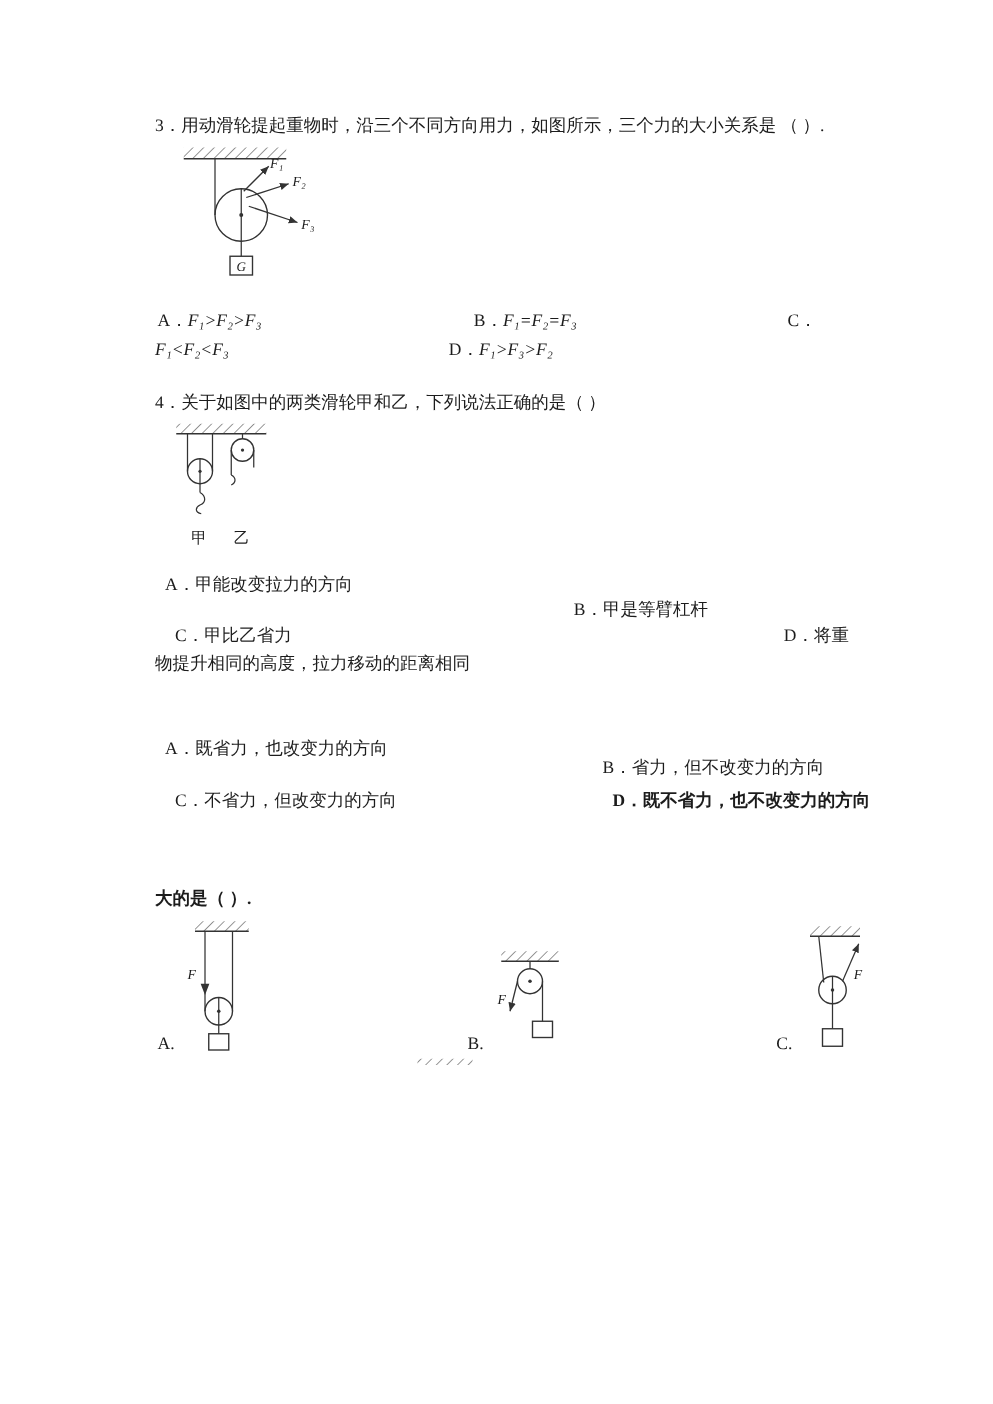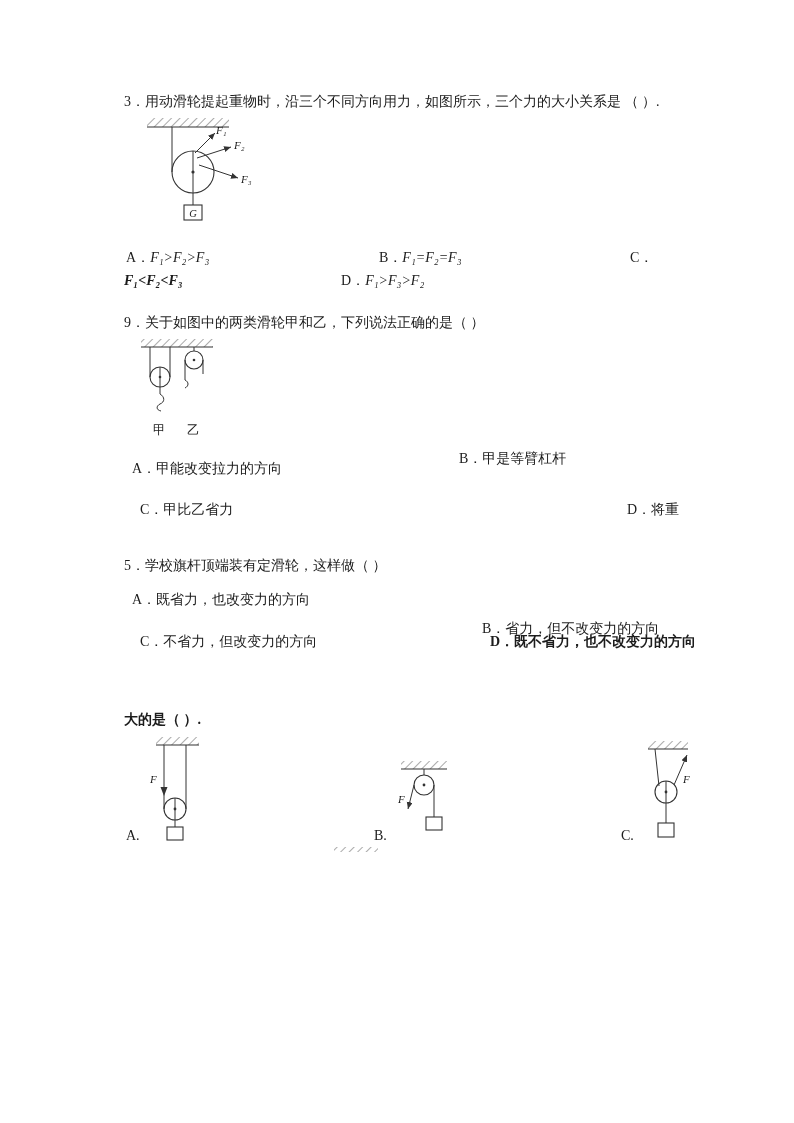--- a/index.html
+++ b/index.html
@@ -50,28 +50,28 @@
 
   <div class="t" style="left:112px; top:249px;">
     <span>A．</span><span class="expr">F₁&gt;F₂&gt;F₃</span>
   </div>
   <div class="t" style="left:365px; top:249px;">
     <span>B．</span><span class="expr">F₁=F₂=F₃</span>
   </div>
   <div class="t" style="left:616px; top:249px;">
     <span>C．</span>
   </div>
-  <div class="t" style="left:110px; top:272px;font-weight:bold;">
+  <div class="t" style="left:110px; top:272px;">
     <span class="expr">F₁&lt;F₂&lt;F₃</span>
   </div>
-  <div class="t" style="left:327px; top:272px;">
+  <div class="t" style="left:345px; top:272px;">
     <span>D．</span><span class="expr">F₁&gt;F₃&gt;F₂</span>
   </div>
 
-  <div class="t" style="left:110px; top:314px;">9．关于如图中的两类滑轮甲和乙，下列说法正确的是（    ）</div>
+  <div class="t" style="left:110px; top:314px;">4．关于如图中的两类滑轮甲和乙，下列说法正确的是（    ）</div>
 
   <svg class="fig" style="left:123px; top:337px;" width="95" height="102" viewBox="0 0 95 102">
     <defs>
       <pattern id="ht4" patternUnits="userSpaceOnUse" width="6" height="9" patternTransform="rotate(45)">
         <line x1="0" y1="0" x2="0" y2="9" stroke="#555" stroke-width="1"></line>
       </pattern>
     </defs>
     <rect x="4" y="2" width="72" height="8" fill="url(#ht4)"></rect>
     <line x1="4" y1="10" x2="76" y2="10" stroke="#333" stroke-width="1.2"></line>
 
@@ -87,27 +87,27 @@
     <circle cx="57" cy="23" r="9" fill="none" stroke="#333" stroke-width="1.1"></circle>
     <circle cx="57" cy="23" r="1.3" fill="#333"></circle>
     <line x1="48" y1="23" x2="48" y2="43" stroke="#333" stroke-width="1"></line>
     <path d="M48,43 c4,2 4,6 0,8" fill="none" stroke="#333" stroke-width="1"></path>
     <line x1="66" y1="23" x2="66" y2="37" stroke="#333" stroke-width="1"></line>
     <text x="16" y="97" class="cjk">甲</text>
     <text x="50" y="97" class="cjk">乙</text>
   </svg>
 
   <div class="t" style="left:118px; top:460px;">A．甲能改变拉力的方向</div>
-  <div class="t" style="left:445px; top:450px;">B．甲是等臂杠杆</div>
+  <div class="t" style="left:445px; top:480px;">B．甲是等臂杠杆</div>
   <div class="t" style="left:126px; top:501px;">C．甲比乙省力</div>
   <div class="t" style="left:613px; top:501px;">D．将重</div>
-
-  <div class="t" style="left:110px; top:557px;">5．学校旗杆顶端装有定滑轮，这样做（    ）</div>
+  <div class="t" style="left:110px; top:523px;">物提升相同的高度，拉力移动的距离相同</div>
+
   <div class="t" style="left:118px; top:591px;">A．既省力，也改变力的方向</div>
-  <div class="t" style="left:468px; top:620px;">B．省力，但不改变力的方向</div>
+  <div class="t" style="left:468px; top:606px;">B．省力，但不改变力的方向</div>
   <div class="t" style="left:126px; top:633px;text-align:right;">C．不省力，但改变力的方向</div>
   <div class="t" style="left:476px; top:633px;font-weight:bold;">D．既不省力，也不改变力的方向</div>
 
   <div class="t" style="left:110px; top:711px;font-weight:bold;">大的是（    ）.</div>
 
   <svg class="fig" style="left:133px; top:735px;" width="60" height="108" viewBox="0 0 60 108">
     <defs>
       <pattern id="htA" patternUnits="userSpaceOnUse" width="6" height="9" patternTransform="rotate(45)">
         <line x1="0" y1="0" x2="0" y2="9" stroke="#555" stroke-width="1"></line>
       </pattern>

